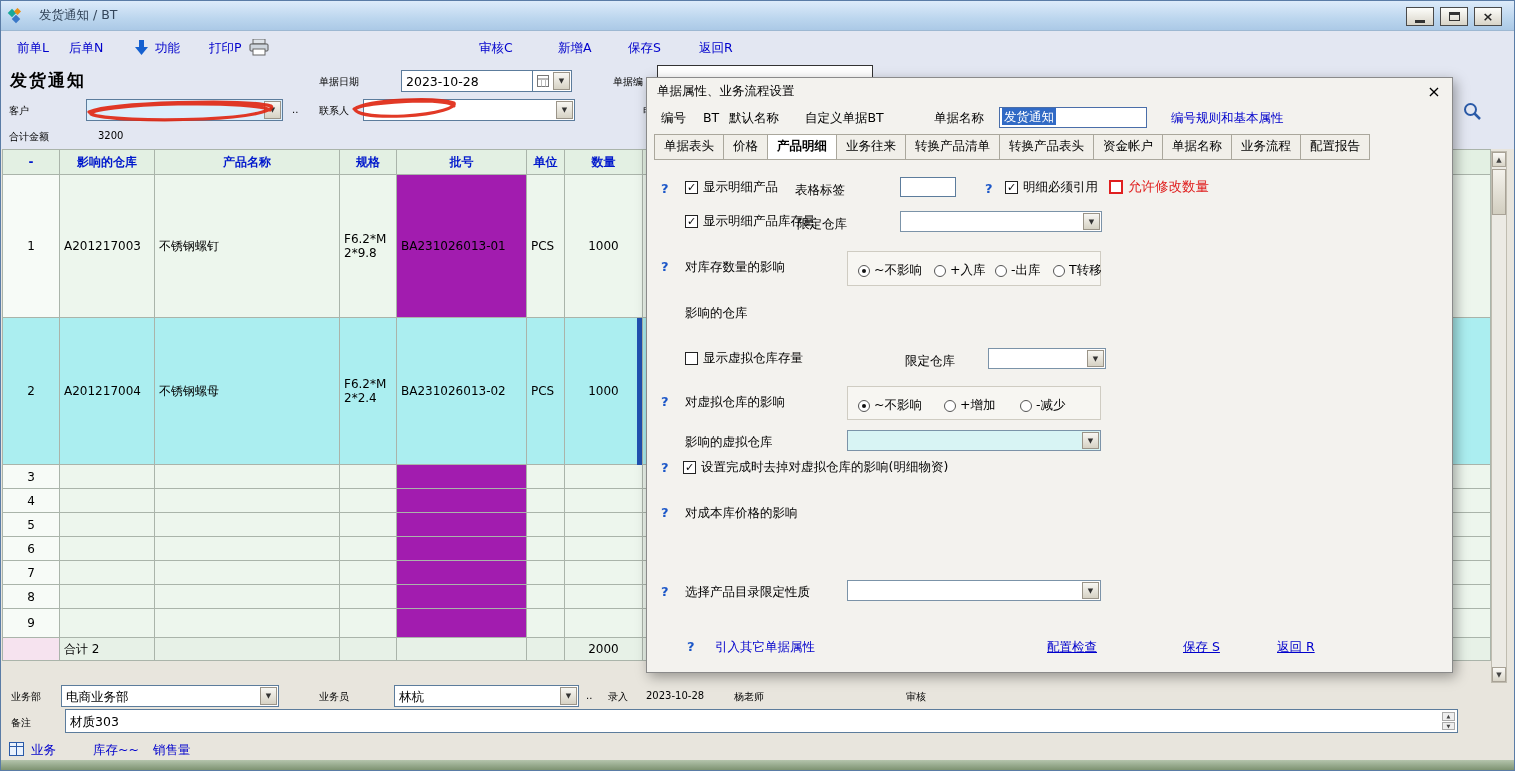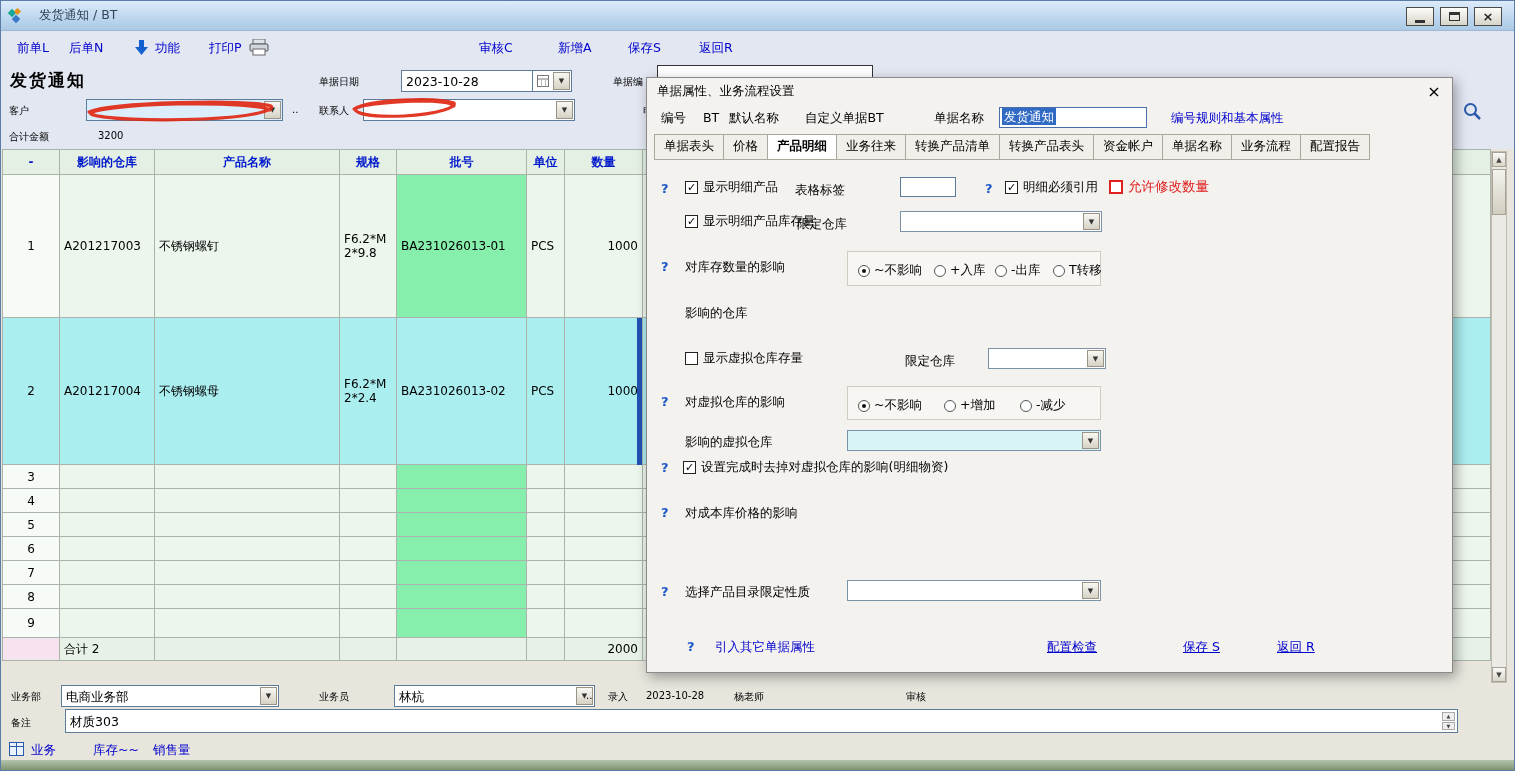--- a/index.html
+++ b/index.html
@@ -24,22 +24,22 @@
   .combo{position:absolute;background:#fff;border:1px solid #5c7c9c;height:22px}
   .combo .val{position:absolute;left:4px;top:3px;white-space:nowrap;font-size:12.5px}
   .carrow{position:absolute;right:1px;top:1px;bottom:1px;width:17px;border:1px solid #9a9488;background:linear-gradient(#f8f7f3,#d6d2c4);display:flex;align-items:center;justify-content:center;font-size:7px;color:#333;cursor:pointer}
   .scribble{position:absolute;z-index:8;pointer-events:none}
   
   table.grid{position:absolute;left:1px;top:148px;width:1488px;border-collapse:collapse;table-layout:fixed;background:#fff;z-index:1}
   .grid th,.grid td{border:1px solid #aab4aa;font-size:12px;padding:1px 4px;overflow:hidden;word-break:break-all}
   .grid th{background:#e3f0e3;color:#0018cc;font-weight:bold;height:25px}
   .grid td{background:#edf6ed;vertical-align:middle}
   .grid td.num{background:#f7fbf7;text-align:center}
-  .grid td.batch{background:#86efac}
-  .grid td.qty{text-align:right}
+  .grid td.batch{background:#a21caf}
+  .grid td.qty{text-align:center}
   .grid tr.sel td,.grid tr.sel td.batch,.grid tr.sel td.num{background:#abeef0}
   .grid tr.total td{background:#e7f1e7}
   .grid tr.total td.num{background:#f6e3ef}
   .selbar{position:absolute;left:636px;top:317px;width:5px;height:147px;background:#2050b0;z-index:4}
   
   .vscroll{position:absolute;left:1490px;top:150px;width:16px;height:532px;background:#eceae4;border:1px solid #c0bcb0;z-index:3}
   .sbtn{position:absolute;left:0;width:14px;height:15px;border:1px solid #a8a296;background:linear-gradient(#fbfaf7,#d9d5c8);display:flex;align-items:center;justify-content:center;font-size:7px;color:#444;cursor:pointer}
   .sthumb{position:absolute;left:0;top:17px;width:14px;height:46px;border:1px solid #a8a296;background:linear-gradient(#f4f2ec,#d2cec0);cursor:grab}
   
   .dialog{position:absolute;left:645px;top:76px;width:807px;height:596px;background:#f3f2ee;border:1px solid #8a8a8a;box-shadow:3px 4px 12px rgba(0,0,0,.35);z-index:50}
@@ -299,21 +299,21 @@
         <span>▼</span>
       </div>
   </div>
 
   <span class="flabel" style="left:10px;top:689px">业务部</span>
   <div class="combo" style="left:60px;top:684px;width:218px">
     <span class="val">电商业务部</span>
     <span class="carrow">▼</span>
   </div>
   <span class="flabel" style="left:318px;top:689px">业务员</span>
-  <div class="combo" style="left:393px;top:684px;width:201px">
+  <div class="combo" style="left:393px;top:684px;width:185px">
     <span class="val">林杭</span>
     <span class="carrow">▼</span>
   </div>
   <span class="flabel" style="left:585px;top:689px">..</span>
   <span class="flabel" style="left:607px;top:689px">录入</span>
   <span class="flabel" style="left:645px;top:689px">2023-10-28</span>
   <span class="flabel" style="left:733px;top:689px">杨老师</span>
   <span class="flabel" style="left:905px;top:689px">审核</span>
 
   <span class="flabel" style="left:10px;top:715px">备注</span>

